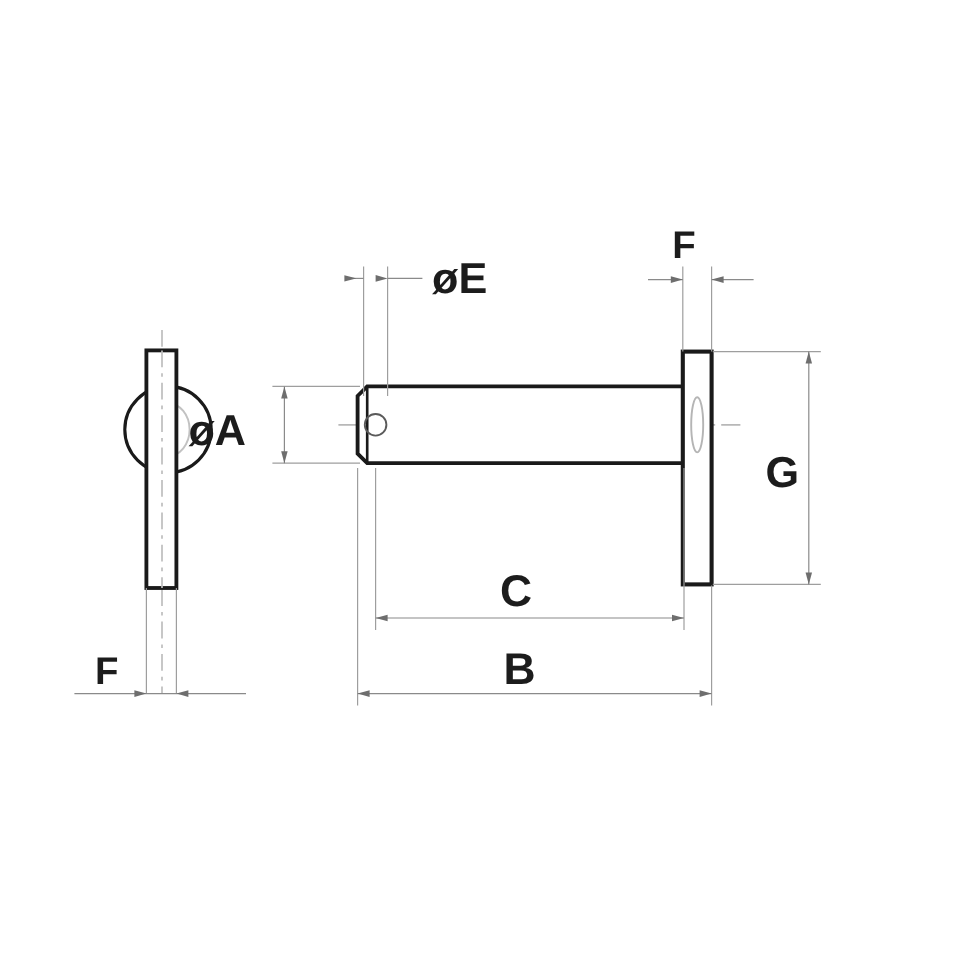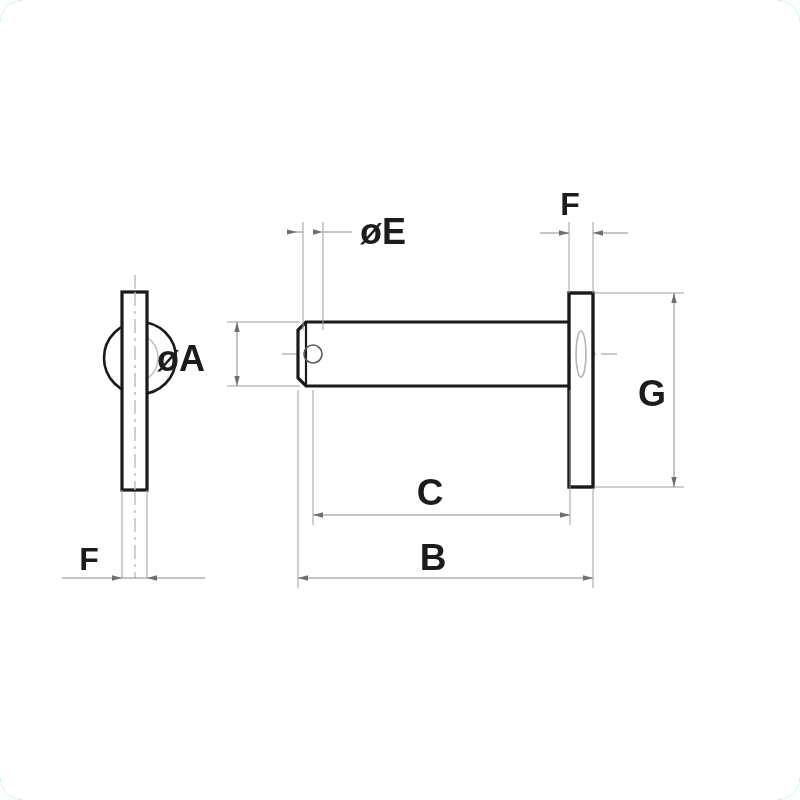--- a/index.html
+++ b/index.html
@@ -10,21 +10,20 @@
   }
   body {
     font-family: "Liberation Sans", sans-serif;
   }
   #drawing-root {
     position: relative;
     width: 800px;
     height: 800px;
     background: #22c55e;
     overflow: hidden;
-    border-radius: 23px;
   }
   svg#tech-drawing {
     display: block;
     width: 800px;
     height: 800px;
   }
   .dim-label {
     font-family: "Liberation Sans", sans-serif;
     font-weight: bold;
     fill: #1c1c1c;

